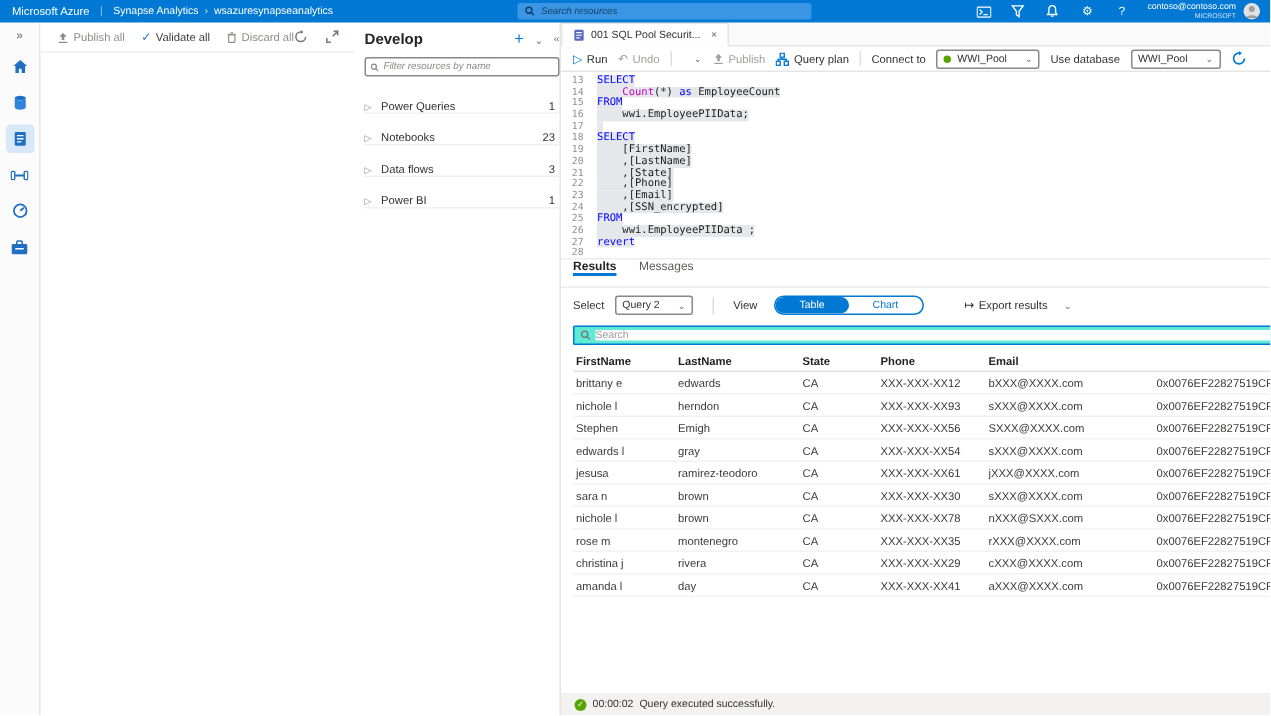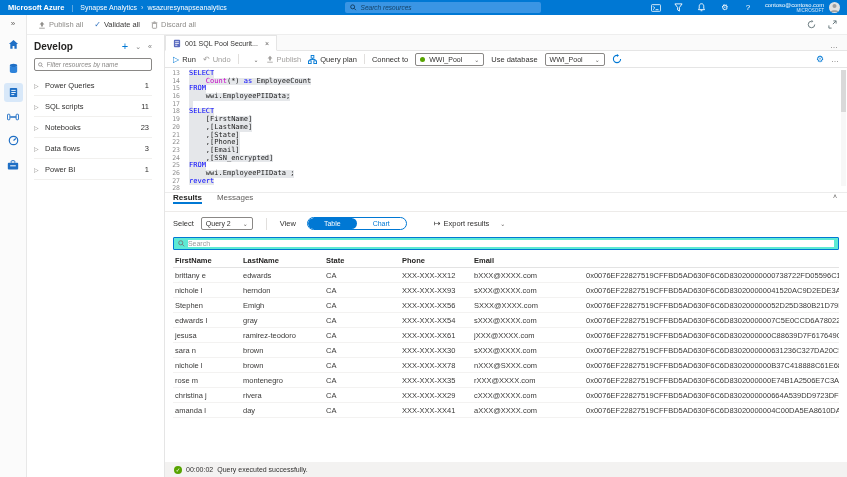--- a/index.html
+++ b/index.html
@@ -2,63 +2,63 @@
 <html><head>
 <meta charset="utf-8">
 <style>
   *{margin:0;padding:0;box-sizing:border-box}
   html,body{background:#fff}
   body{font-family:"Liberation Sans",sans-serif;-webkit-font-smoothing:antialiased}
   .app{position:relative;width:847px;height:477px;overflow:hidden;background:#fff}
 
   
   .topbar{height:15px;background:#0078d4;display:flex;align-items:center;color:#fff;font-size:7px;position:relative}
-  .brand{font-weight:bold;font-size:7.5px;margin-left:8px;white-space:nowrap}
+  .brand{font-weight:normal;font-size:7.5px;margin-left:8px;white-space:nowrap}
   .tb-sep{margin:0 7px;color:#9cc8ec}
   .crumb{display:flex;align-items:center;gap:4px;white-space:nowrap}
   .crumb .chev{font-size:7px;color:#cfe4f7}
   .tb-search{position:absolute;left:345px;top:2px;width:196px;height:11px;background:#3a95e4;border-radius:2px;display:flex;align-items:center;padding:0 5px;gap:4px;color:#10395c}
   .tb-search input{background:transparent;border:none;outline:none;font-size:6.5px;color:#10395c;width:100%;font-family:"Liberation Sans",sans-serif}
   .tb-search input::placeholder{color:#144166;font-style:italic}
   .tb-icons{margin-left:auto;display:flex;align-items:center;gap:13px;margin-right:12px}
   .tb-icon{width:10px;height:10px;display:flex;align-items:center;justify-content:center;color:#fff;font-size:8px}
   .account{text-align:right;line-height:1.15;margin-right:5px}
   .account .email{font-size:5.8px}
   .account .org{font-size:4.6px;color:#cfe4f7}
   .avatar{width:11px;height:11px;border-radius:50%;background:#e1e1e1;margin-right:7px;overflow:hidden;flex:none}
 
   
   .body{display:flex;height:462px}
   .rail{width:27px;background:#fbfbfb;border-right:1px solid #e8e8e8;display:flex;flex-direction:column;align-items:center;padding-top:4px;flex:none}
   .rail-chevron{color:#605e5c;font-size:8px;height:16px;cursor:pointer}
   .rail-item{width:19px;height:19px;margin-bottom:5px;display:flex;align-items:center;justify-content:center;border-radius:3px}
   .rail-item.selected{background:#d8e8f9}
-  .content{flex:1;display:flex;flex-direction:column;min-width:0}
+  .content{flex:1;display:flex;flex-direction:row;min-width:0}
 
   
   .cmdbar{height:20px;display:flex;align-items:center;font-size:7.5px;border-bottom:1px solid #eeeeee;background:#fff}
   .cmd-item{display:flex;align-items:center;gap:3px;margin-left:11px;white-space:nowrap}
   .cmd-muted{color:#8f8d8a}
   .cmd-dark{color:#3b3a39}
   .cmd-right{margin-left:auto;display:flex;align-items:center;gap:12px;margin-right:10px;color:#69797e;font-size:9px}
 
   .content-row{flex:1;display:flex;min-height:0}
 
   
-  .devpanel{width:138px;border-right:1px solid #e5e5e5;background:#fff;padding:6px 12px 0 7px;flex:none}
+  .devpanel{width:138px;border-right:1px solid #e5e5e5;background:#fff;padding:6px 0 0 7px;flex:none}
   .dev-header{display:flex;align-items:center}
   .dev-title{font-size:10px;font-weight:bold;color:#252423}
   .dev-hicons{margin-left:auto;display:flex;align-items:center;gap:7px}
   .plus{color:#0078d4;font-size:11px;line-height:1}
   .dev-collapse{color:#7a7a7a;font-size:7px}
   .filter{margin-top:6px;height:13px;border:1px solid #8a8886;border-radius:2px;display:flex;align-items:center;padding:0 3px;gap:3px;background:#fff}
   .filter input{border:none;outline:none;width:100%;font-size:6.5px;color:#444;font-family:"Liberation Sans",sans-serif}
   .filter input::placeholder{color:#8a8886;font-style:italic}
   .tree{margin-top:4px}
-  .tree-item{height:21px;display:flex;align-items:center;border-bottom:1px solid #f1f0ee;font-size:7.5px;color:#323130;gap:5px;cursor:pointer}
+  .tree-item{height:21px;display:flex;align-items:flex-end;border-bottom:1px solid #f1f0ee;font-size:7.5px;color:#323130;gap:5px;cursor:pointer}
   .twisty{color:#8a8886;font-size:6px;width:6px}
   .tree-count{margin-left:auto;padding-right:3px}
 
   
   .main{flex:1;display:flex;flex-direction:column;min-width:0;background:#fff}
   .tabrow{height:16px;display:flex;align-items:flex-end;background:#fafafa;border-bottom:1px solid #e5e5e5}
   .tab{height:16px;margin-bottom:-1px;background:#fff;border:1px solid #e5e5e5;border-bottom:1px solid #fff;display:flex;align-items:center;padding:0 7px;gap:4px;font-size:7px;color:#323130;white-space:nowrap}
   .tab-close{color:#605e5c;margin-left:3px;font-size:7px;cursor:pointer}
   .row-ellipsis{margin-left:auto;margin-right:8px;color:#605e5c;font-size:8px;letter-spacing:1px;cursor:pointer}
 
@@ -100,21 +100,21 @@
   .export{display:flex;align-items:center;gap:3px;margin-left:20px;cursor:pointer}
   .ctl-div{width:1px;height:12px;background:#e1dfdd;margin:0 6px}
   .res-search{margin:2px 8px 3px 8px;height:13px;border:1px solid #0078d4;border-radius:1px;display:flex;align-items:center;padding:0 4px;gap:3px;background:#5eead4}
   .res-search input{border:none;outline:none;width:100%;font-size:7px;color:#444;font-family:"Liberation Sans",sans-serif}
   .res-search input::placeholder{color:#9a9a9a}
 
   .grid{flex:1;padding:0 8px;overflow:hidden}
   .grid-header{display:flex;height:15px;align-items:center;border-bottom:1px solid #e3e3e3;font-weight:bold;font-size:7.5px;color:#252423}
   .grid-row{display:flex;height:15px;align-items:center;border-bottom:1px solid #f3f2f1;font-size:7.5px;color:#3b3a39;cursor:default}
   .cell{white-space:nowrap;overflow:hidden;flex:none}
-  .c0{width:70px;padding-left:2px}.c1{width:83px}.c2{width:76px}.c3{width:72px}.c4{width:112px}
+  .c0{width:70px;padding-left:2px}.c1{width:83px}.c2{width:52px}.c3{width:72px}.c4{width:112px}
   .c5{flex:1 1 auto;min-width:0}
 
   .statusbar{height:15px;background:#f3f2f1;display:flex;align-items:center;padding-left:9px;gap:4px;font-size:7px;color:#323130}
   .status-check{width:8px;height:8px;border-radius:50%;background:#57a300;color:#fff;font-size:5.5px;display:flex;align-items:center;justify-content:center;flex:none}
 
   svg{display:block}
 </style>
 </head>
 <body>
 
@@ -265,25 +265,20 @@
                 <circle cx="4" cy="4" r="3" fill="none" stroke="#8a8886" stroke-width="1.4"></circle>
                 <line x1="6.2" y1="6.2" x2="9" y2="9" stroke="#8a8886" stroke-width="1.4"></line>
               </svg>
             <input type="text" placeholder="Filter resources by name" style="">
           </div>
           <div class="tree">
               <div class="tree-item">
                 <span class="twisty">▷</span>
                 <span>Power Queries</span>
                 <span class="tree-count">1</span>
-              </div>
-              <div class="tree-item">
-                <span class="twisty">▷</span>
-                <span>SQL scripts</span>
-                <span class="tree-count">11</span>
               </div>
               <div class="tree-item">
                 <span class="twisty">▷</span>
                 <span>Notebooks</span>
                 <span class="tree-count">23</span>
               </div>
               <div class="tree-item">
                 <span class="twisty">▷</span>
                 <span>Data flows</span>
                 <span class="tree-count">3</span>

